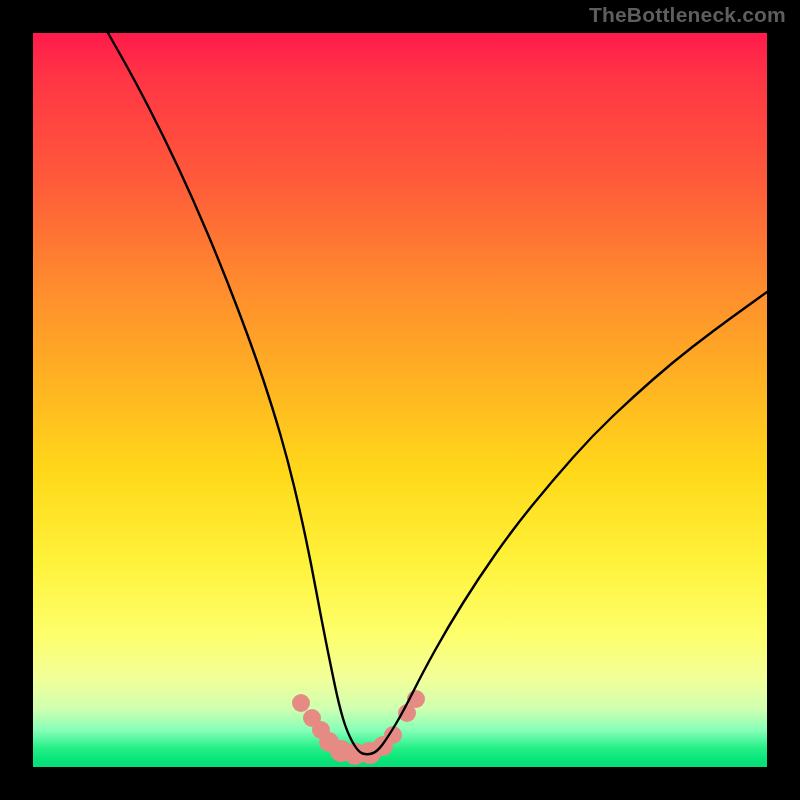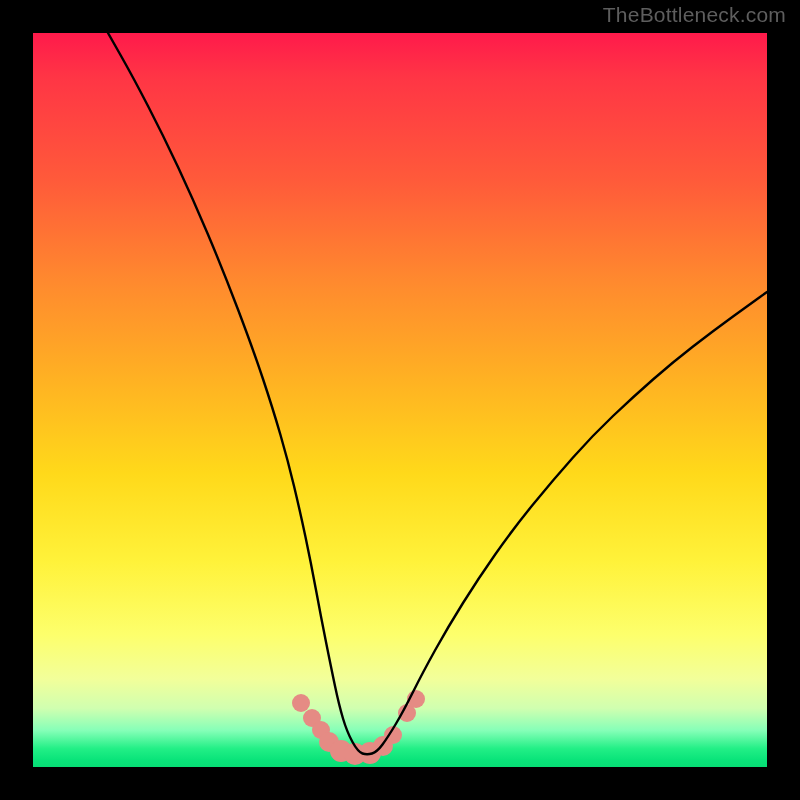--- a/index.html
+++ b/index.html
@@ -39,21 +39,21 @@
       #0ae47a 99%,
       #07dd75 100%
     );
   }
   .wm {
     position: absolute;
     right: 14px;
     top: 3px;
     color: #5e5e5e;
     font-size: 21px;
-    font-weight: 400;
+    font-weight: 700;
     letter-spacing: 0.2px;
     user-select: none;
   }
   svg.curve {
     position: absolute;
     inset: 0;
   }
 </style>
 </head>
 <body>

